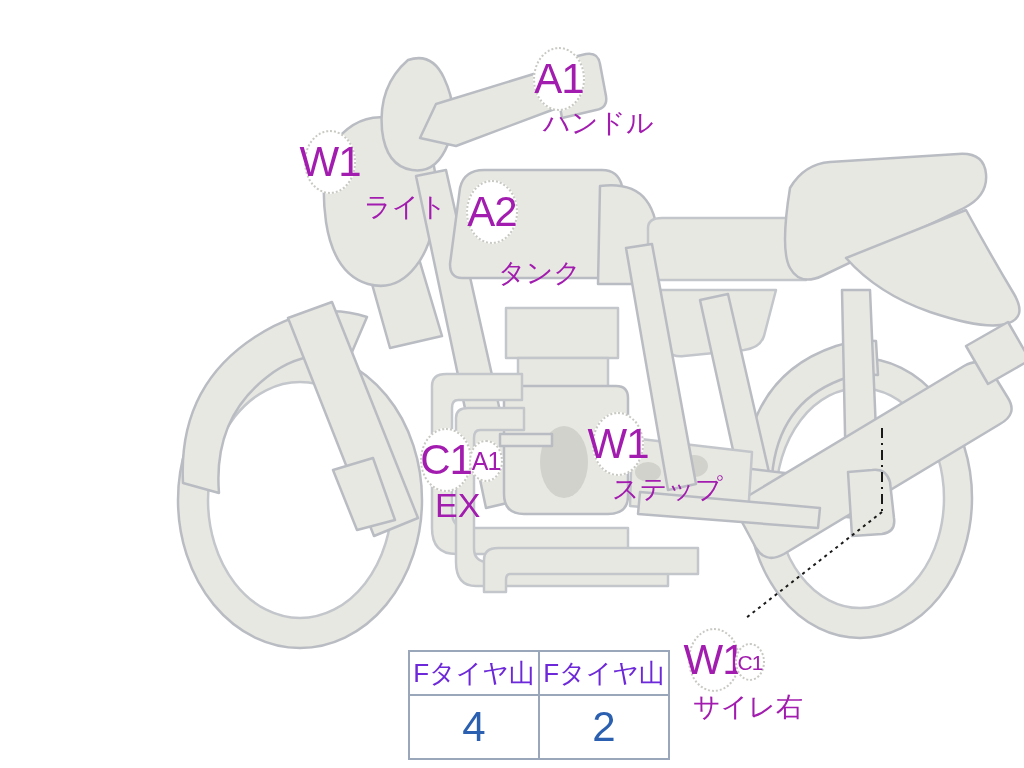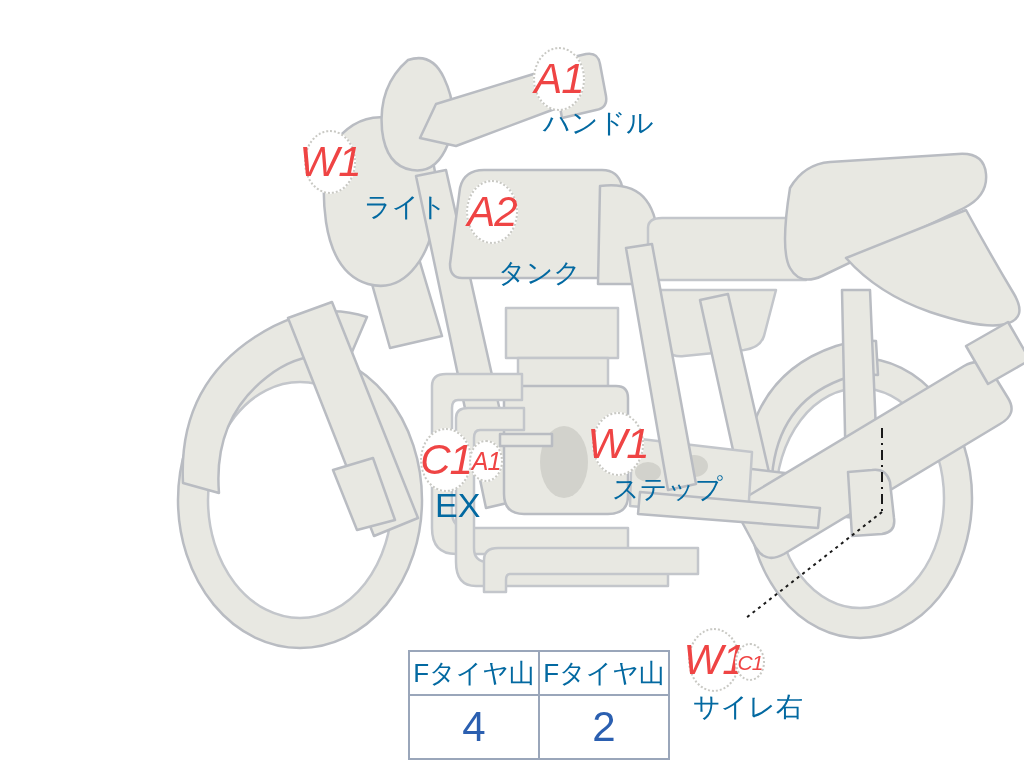--- a/index.html
+++ b/index.html
@@ -11,35 +11,34 @@
   #stage{position:absolute;left:0;top:0;width:1024px;height:768px;}
   svg#bike{position:absolute;left:0;top:0;width:1024px;height:768px;}
 
   
   .marker{
     position:absolute;
     display:flex;align-items:center;justify-content:center;
     background:#ffffff;
     border:2px dotted #c9c9c4;
     border-radius:50%;
-    color:#ef4444;
+    color:#a21caf;
     font-weight:400;
     line-height:1;
     box-sizing:border-box;
     user-select:none;
-    font-style:italic;
   }
   .marker.big{width:52px;height:64px;font-size:42px;letter-spacing:-1px;}
   .marker.small{width:34px;height:42px;font-size:25px;letter-spacing:-1px;}
   .marker.mini{width:30px;height:38px;font-size:21px;letter-spacing:-1px;}
 
   
   .caption{
     position:absolute;
-    color:#0369a1;
+    color:#a21caf;
     font-size:27px;
     line-height:1;
     white-space:nowrap;
     user-select:none;
   }
   .caption.latin{font-size:34px;letter-spacing:0px;}
 
   
   #tyre-table{
     position:absolute;
@@ -50,21 +49,21 @@
   }
   #tyre-table td,#tyre-table th{
     border:2px solid #9aa6ba;
     text-align:center;
     padding:0;
     font-weight:400;
   }
   #tyre-table th{
     height:42px;
     font-size:26px;
-    color:#0369a1;
+    color:#6d28d9;
   }
   #tyre-table td{
     height:62px;
     font-size:42px;
     color:#2b5fb0;
   }
 </style>
 </head>
 <body>
 

